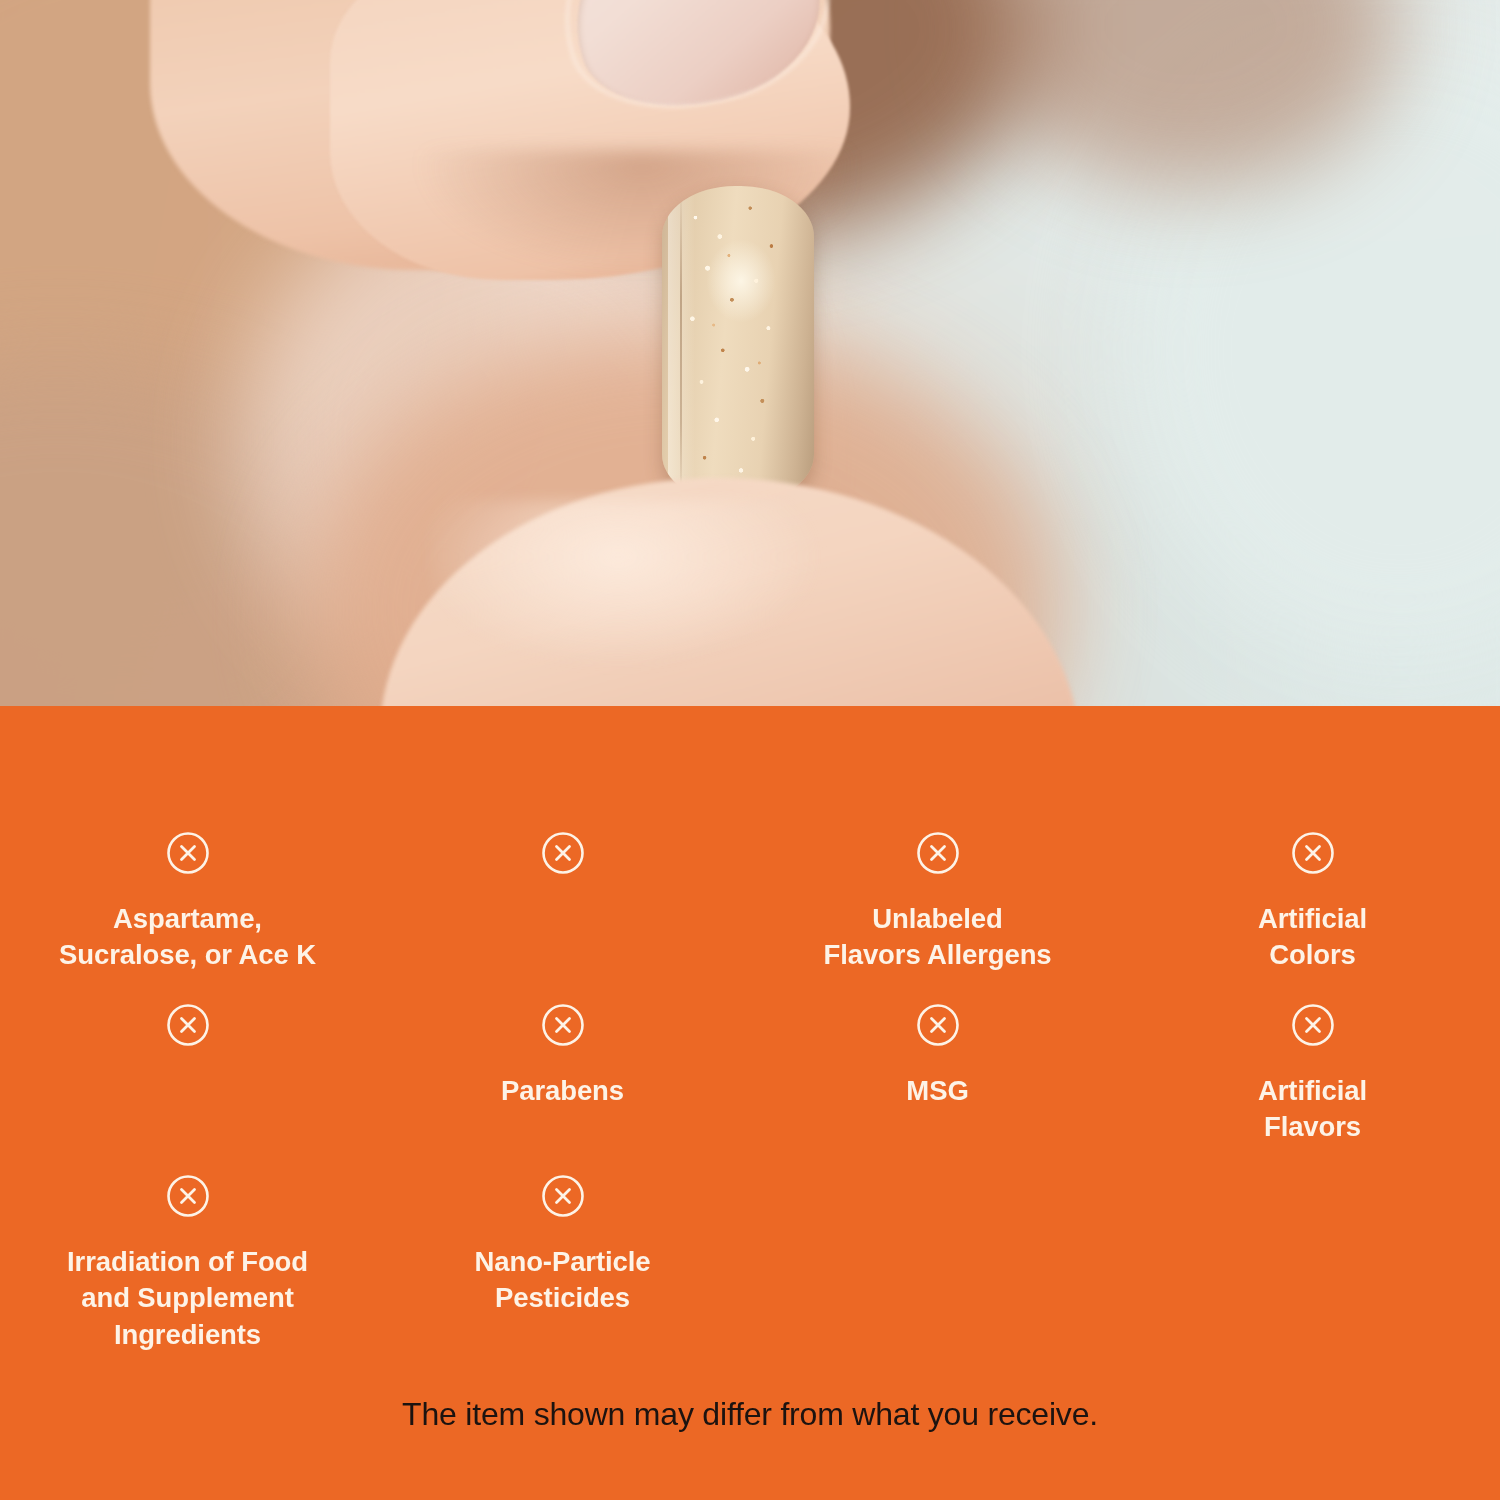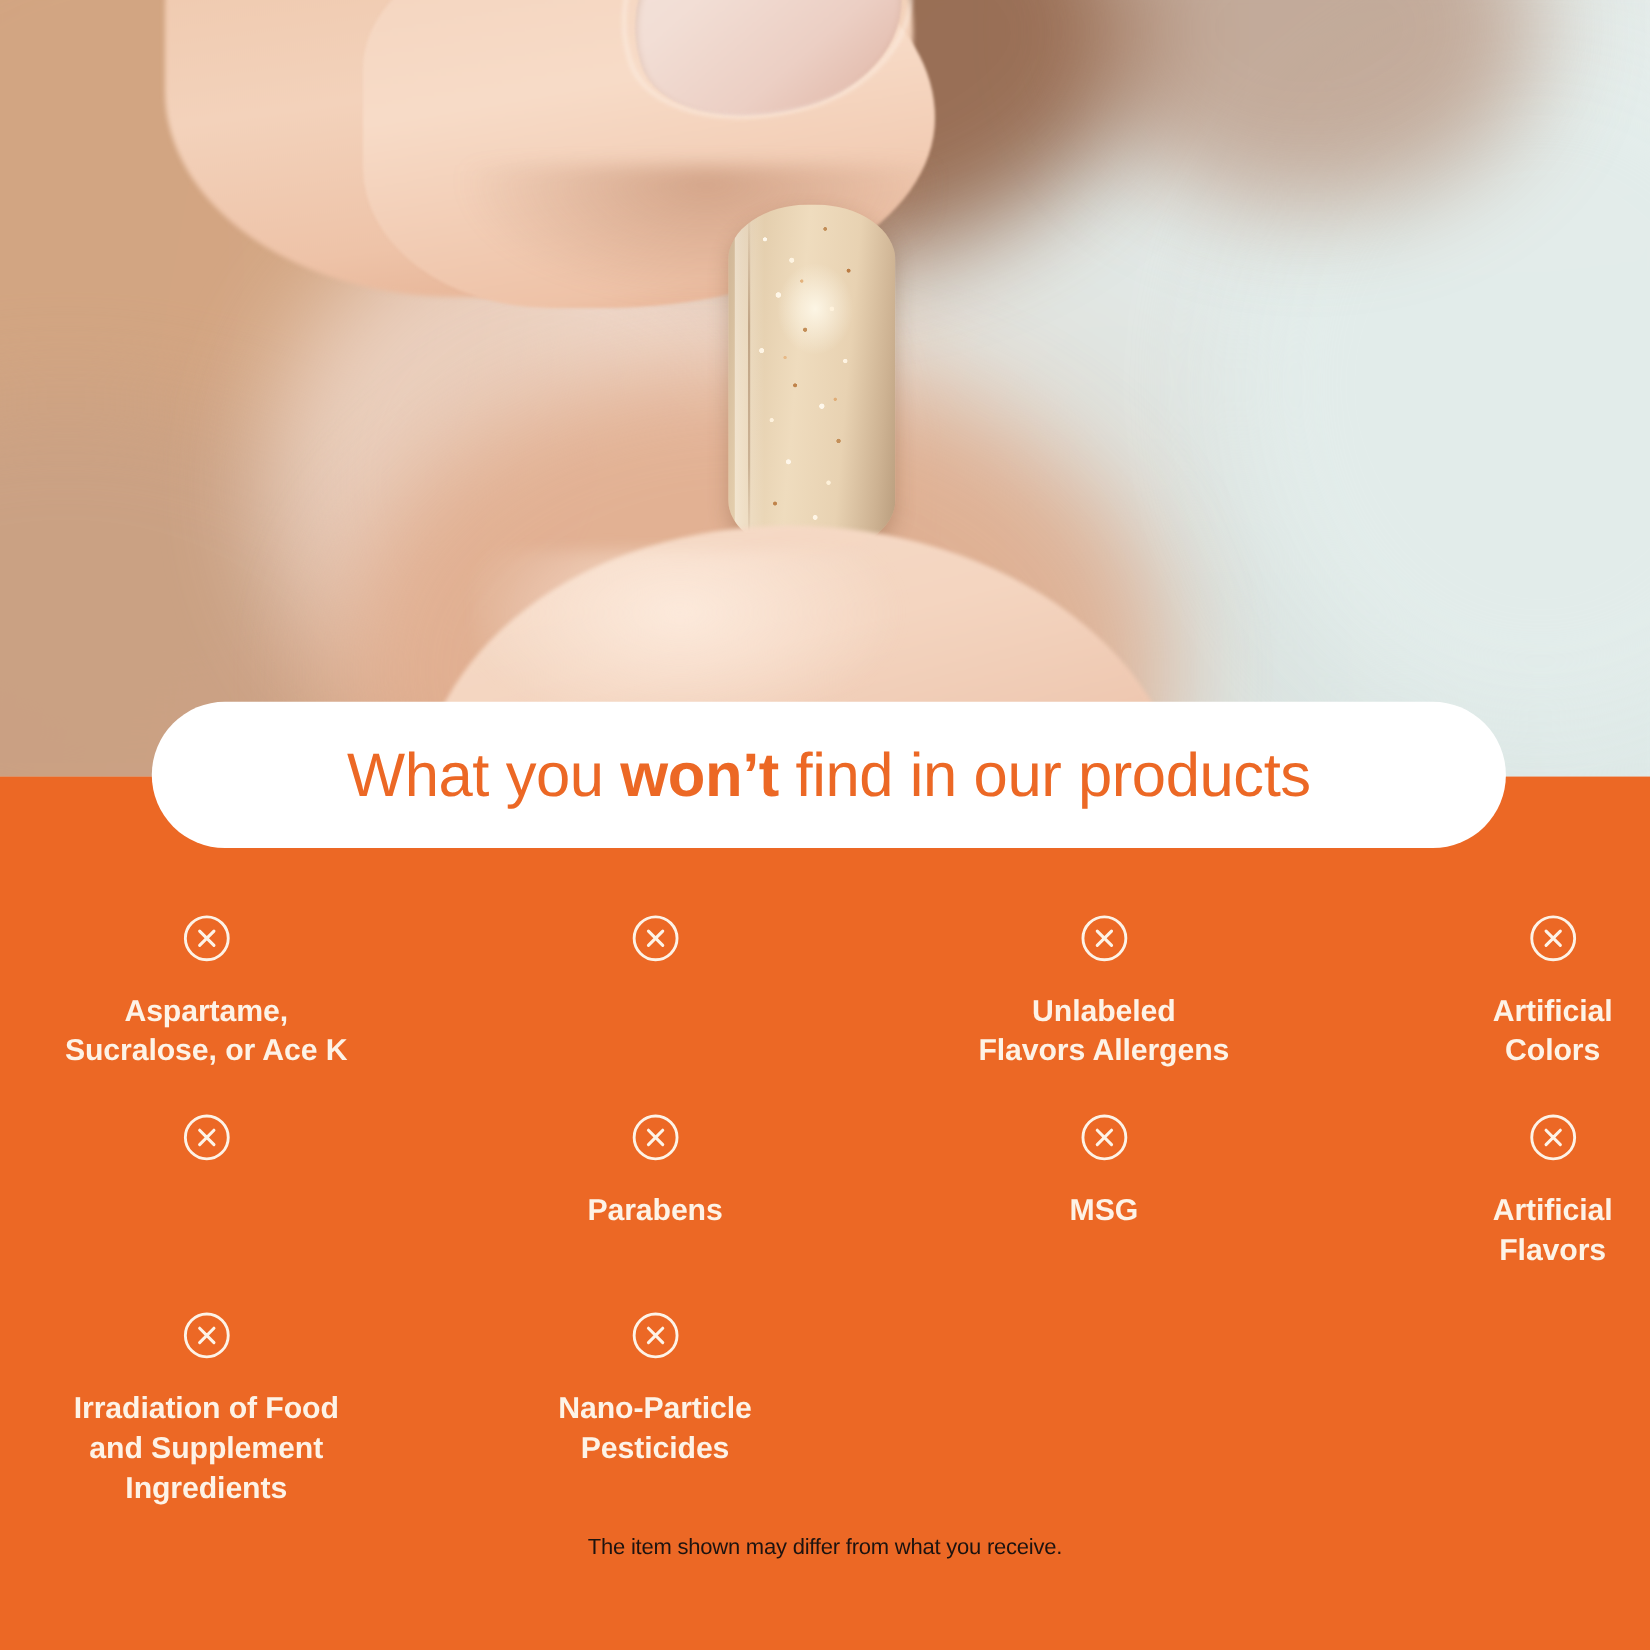--- a/index.html
+++ b/index.html
@@ -198,21 +198,20 @@
   #banner-title .em { font-weight: 700; }
 
   
   #grid {
     position: absolute;
     left: 0; top: 826px;
     width: 1500px;
     display: grid;
     grid-template-columns: repeat(4, 375px);
     row-gap: 24px;
-    gap: 33px;
   }
   .cell {
     display: flex;
     flex-direction: column;
     align-items: center;
     padding-top: 4px;
   }
   .xicon {
     width: 46px; height: 46px;
     flex: 0 0 auto;
@@ -228,21 +227,21 @@
     letter-spacing: -.1px;
   }
 
   
   #footer-note {
     position: absolute;
     left: 0; top: 1396px;
     width: 1500px;
     text-align: center;
     color: #1c1310;
-    font-size: 20px;
+    font-size: 32px;
     font-weight: 400;
     letter-spacing: -.2px;
   }
 </style>
 </head>
 <body>
 
 <div id="page">
 
   <div id="photo">
@@ -266,23 +265,20 @@
       <div class="pill-speck"></div>
       <div class="pill-seam"></div>
     </div>
 
     <div class="finger"></div>
     <div class="finger-hi"></div>
   </div>
 
   <div id="panel"></div>
 
-  <div id="banner">
-    <div id="banner-title"><span>What you </span><span class="em">won’t</span><span> find in our products</span></div>
-  </div>
 
   <div id="grid">
 
     <div class="cell row-a">
       <span class="xicon">
         <svg viewBox="0 0 46 46" width="46" height="46" aria-hidden="true">
           <circle cx="23" cy="23" r="19.5" fill="none" stroke="#fdf3e7" stroke-width="2.6"></circle>
           <path d="M16.5 16.5 L29.5 29.5 M29.5 16.5 L16.5 29.5" stroke="#fdf3e7" stroke-width="2.8" stroke-linecap="round"></path>
         </svg>
       </span>

